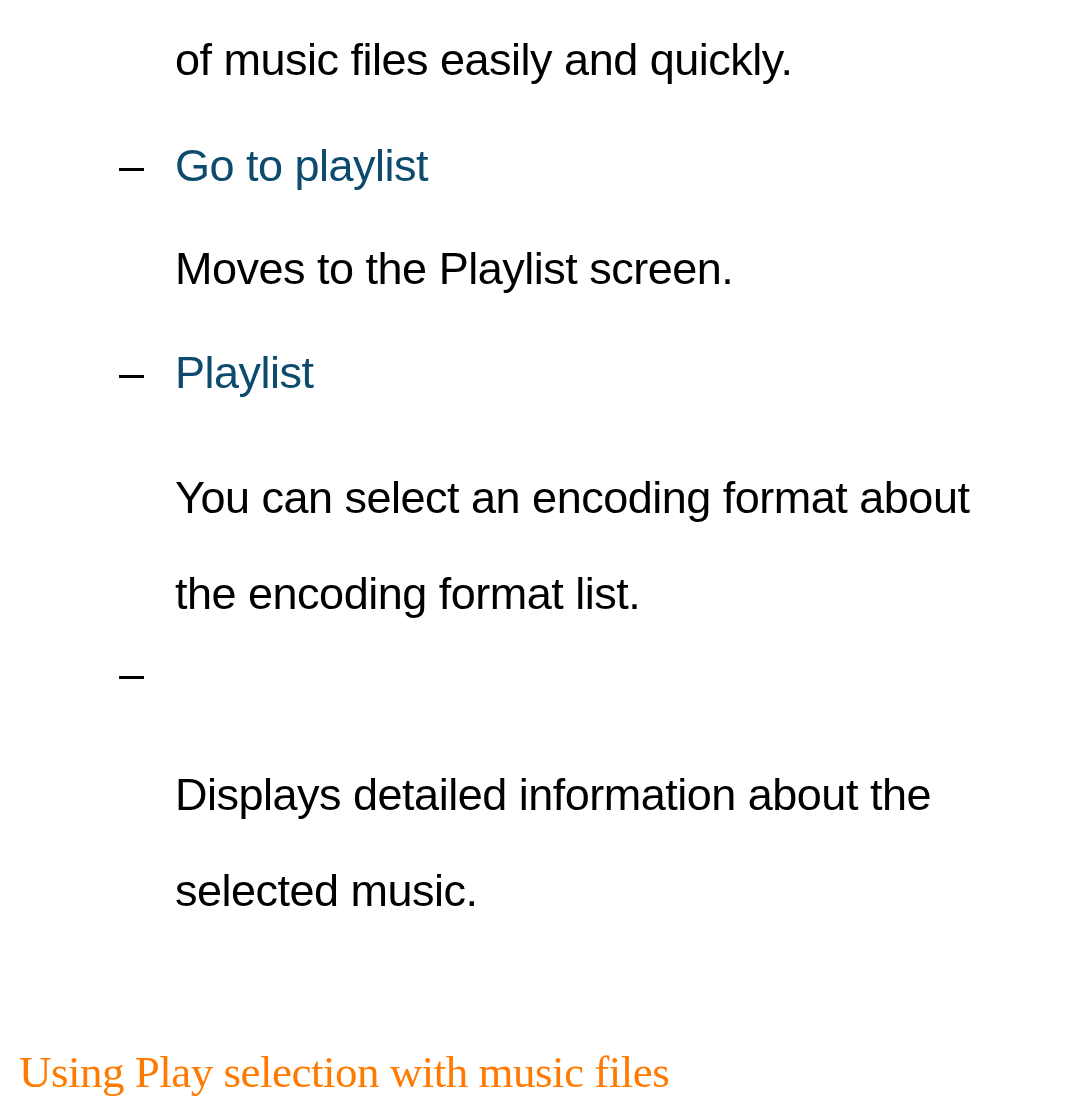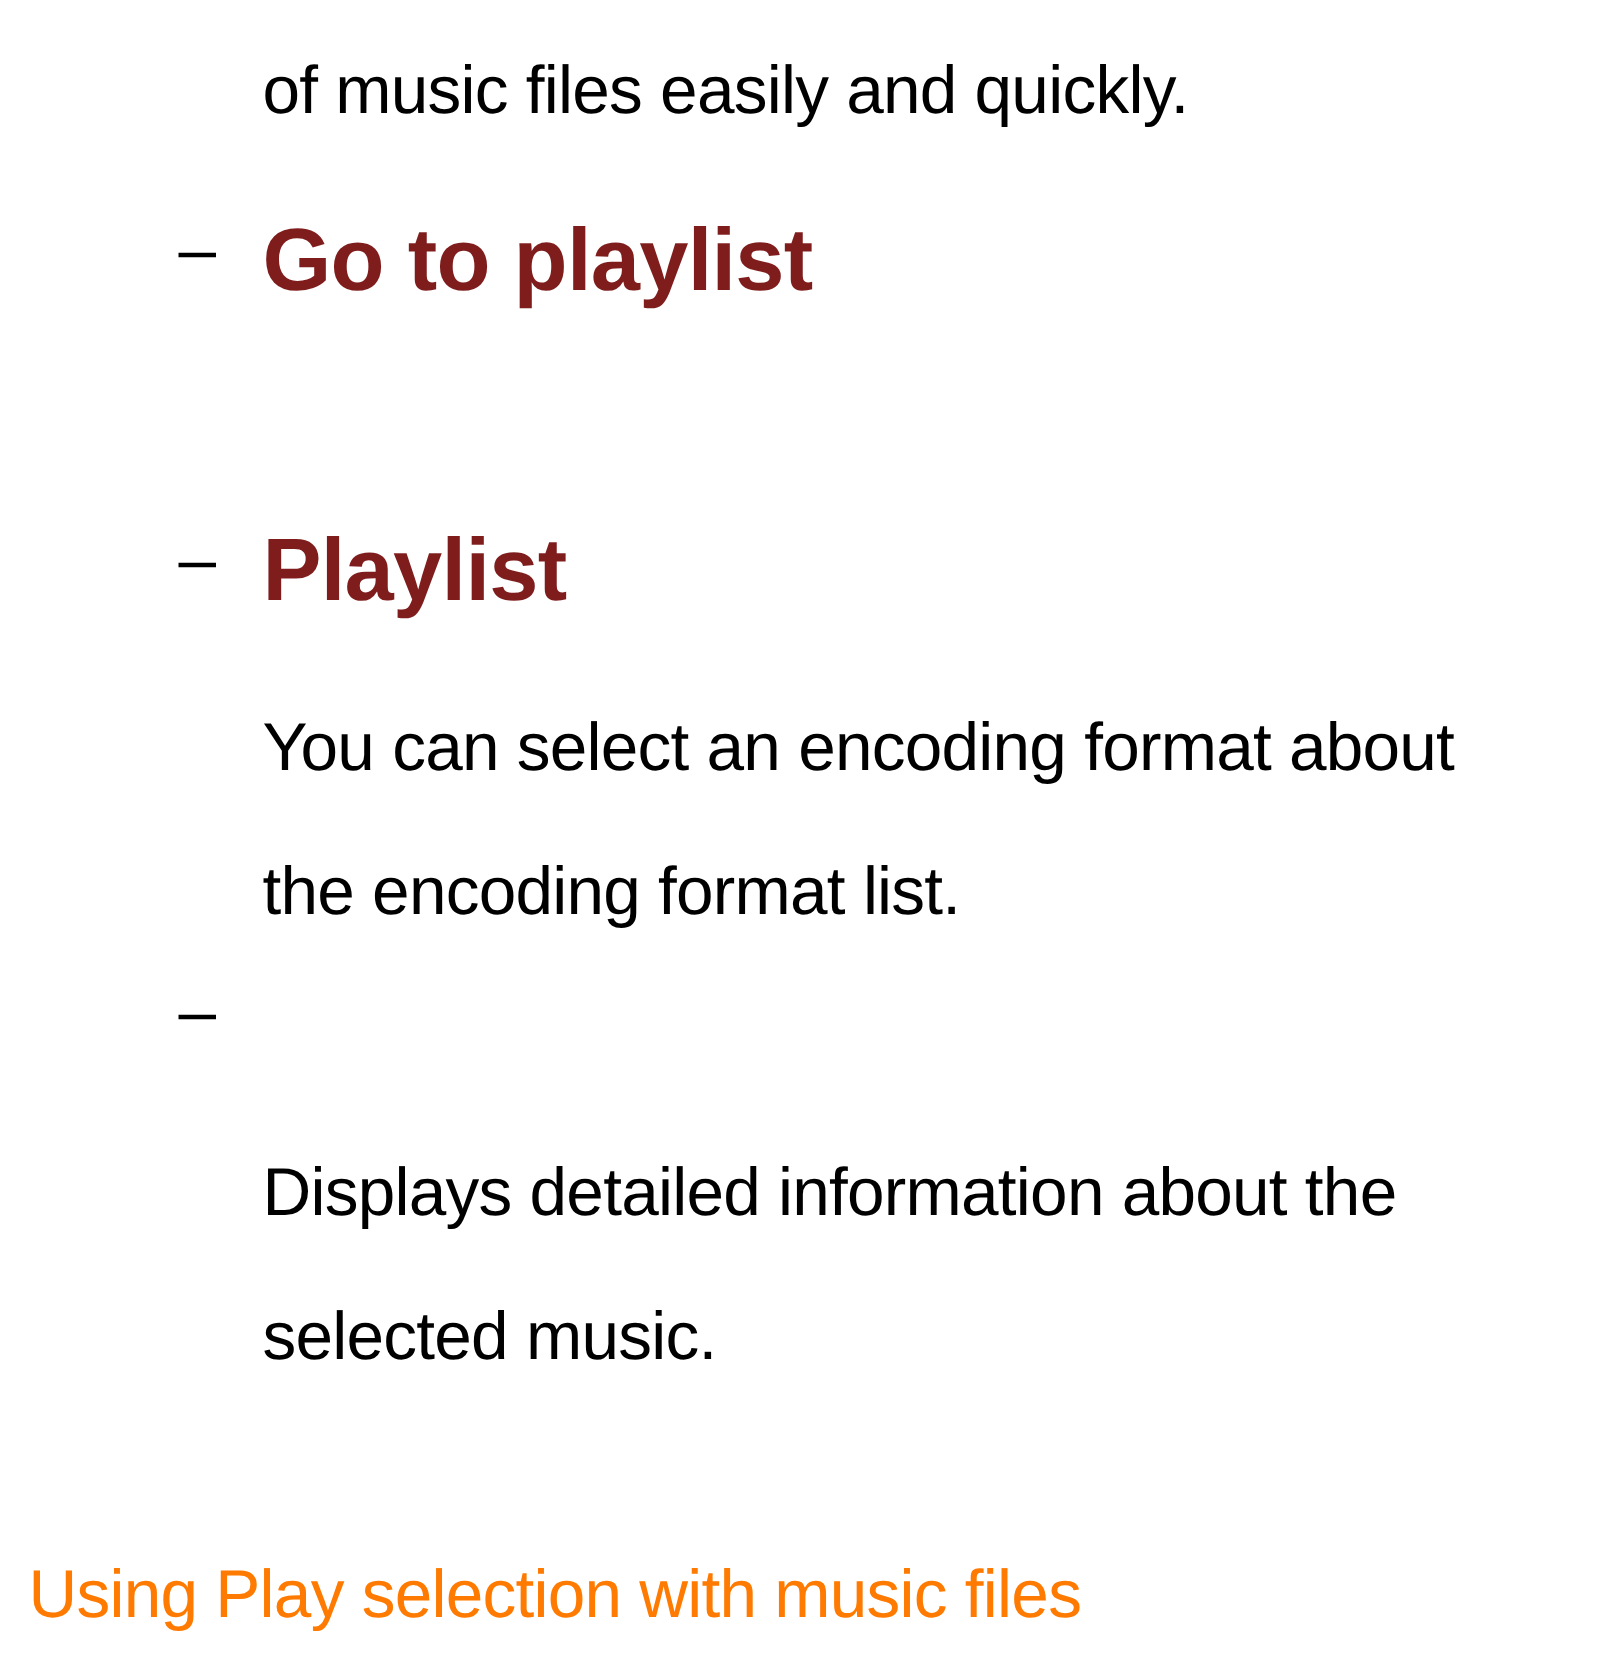--- a/index.html
+++ b/index.html
@@ -19,25 +19,25 @@
     border-radius: 30px;
   }
   .body-text {
     color: #000000;
     font-size: 45px;
     line-height: 1.15;
     letter-spacing: -0.5px;
     font-weight: 500;
   }
   .link-text {
-    color: #7f1d1d;
-    font-size: 59px;
+    color: #0c4a6e;
+    font-size: 45px;
     line-height: 1.15;
     letter-spacing: -0.5px;
-    font-weight: 700;
+    font-weight: 400;
   }
   .heading-text {
     color: #ff7a00;
     font-size: 45px;
     line-height: 1.15;
     letter-spacing: -0.5px;
     font-weight: 500;
   }
   .indent-block {
     position: absolute;
@@ -47,31 +47,33 @@
   .dash {
     position: absolute;
     left: 119px;
     font-size: 45px;
     color: #000000;
     font-weight: 500;
   }
   .bottom-heading {
     position: absolute;
     left: 19px;
-    bottom: 15px;
+    bottom: 5px;
+    font-family: Liberation Serif, serif;
   }
 </style>
 </head>
 <body>
 <div class="page">
 
   <div class="indent-block body-text" style="top:34px;">of music files easily and quickly.</div>
 
   <span class="dash" style="top:140px;">–</span>
   <div class="indent-block link-text" style="top:140px;">Go to playlist</div>
+  <div class="indent-block body-text" style="top:243px;">Moves to the Playlist screen.</div>
 
   <span class="dash" style="top:347px;">–</span>
   <div class="indent-block link-text" style="top:347px;">Playlist</div>
   <div class="indent-block body-text" style="top:450px; line-height:2.14;">You can select an encoding format about the encoding format list.</div>
 
   <span class="dash" style="top:648px;">–</span>
   <div class="indent-block body-text" style="top:747px; line-height:2.14;">Displays detailed information about the selected music.</div>
 
   <div class="bottom-heading heading-text">Using Play selection with music files</div>
 

